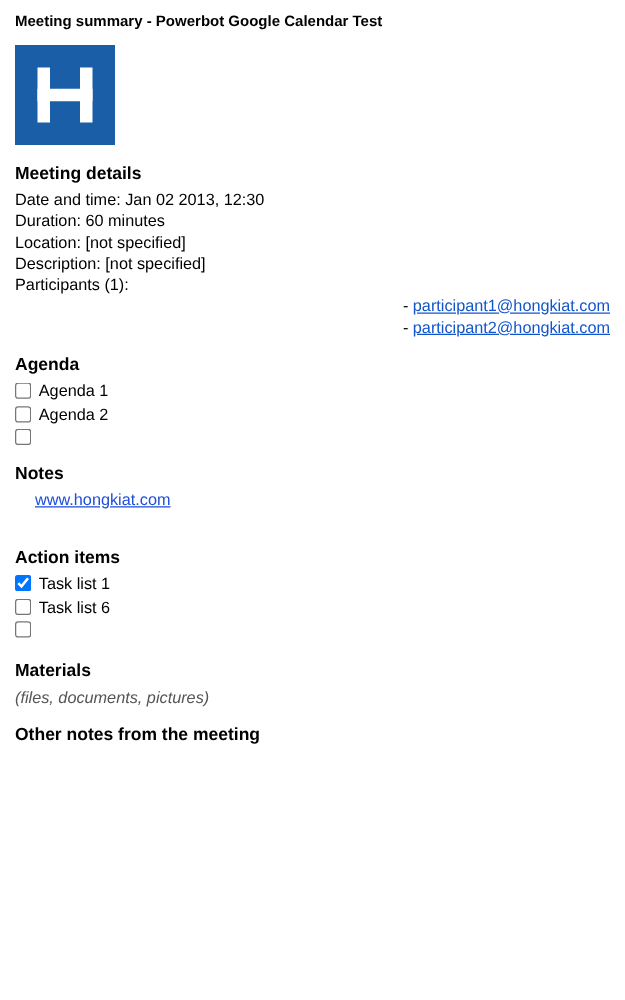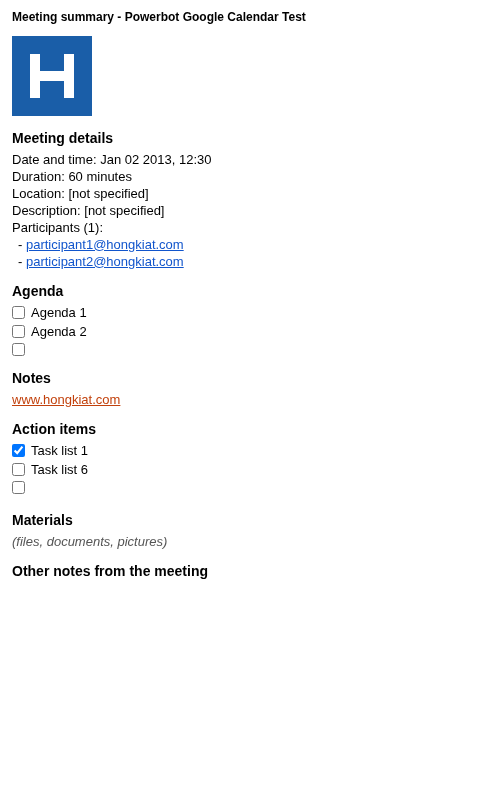--- a/index.html
+++ b/index.html
@@ -52,26 +52,28 @@
       margin-bottom: 2px;
       font-size: 13px;
     }
 
     a.email-link {
       color: #1155cc;
       text-decoration: underline;
     }
 
     a.url-link {
-      color: #c2410c;
+      color: #1d4ed8;
       text-decoration: underline;
+      margin-left: 16px;
     }
 
     .participants-list {
       margin-left: 6px;
+      text-align: right;
     }
 
     .participant-item {
       margin-bottom: 2px;
     }
 
     .agenda-section {
       margin-top: 14px;
     }
 
@@ -91,21 +93,21 @@
     .notes-section {
       margin-top: 14px;
     }
 
     .notes-content {
       margin-top: 6px;
       margin-bottom: 6px;
     }
 
     .action-items-section {
-      margin-top: 14px;
+      margin-top: 30px;
     }
 
     .materials-section {
       margin-top: 18px;
     }
 
     .materials-content {
       margin-top: 4px;
       color: #555;
       font-style: italic;

